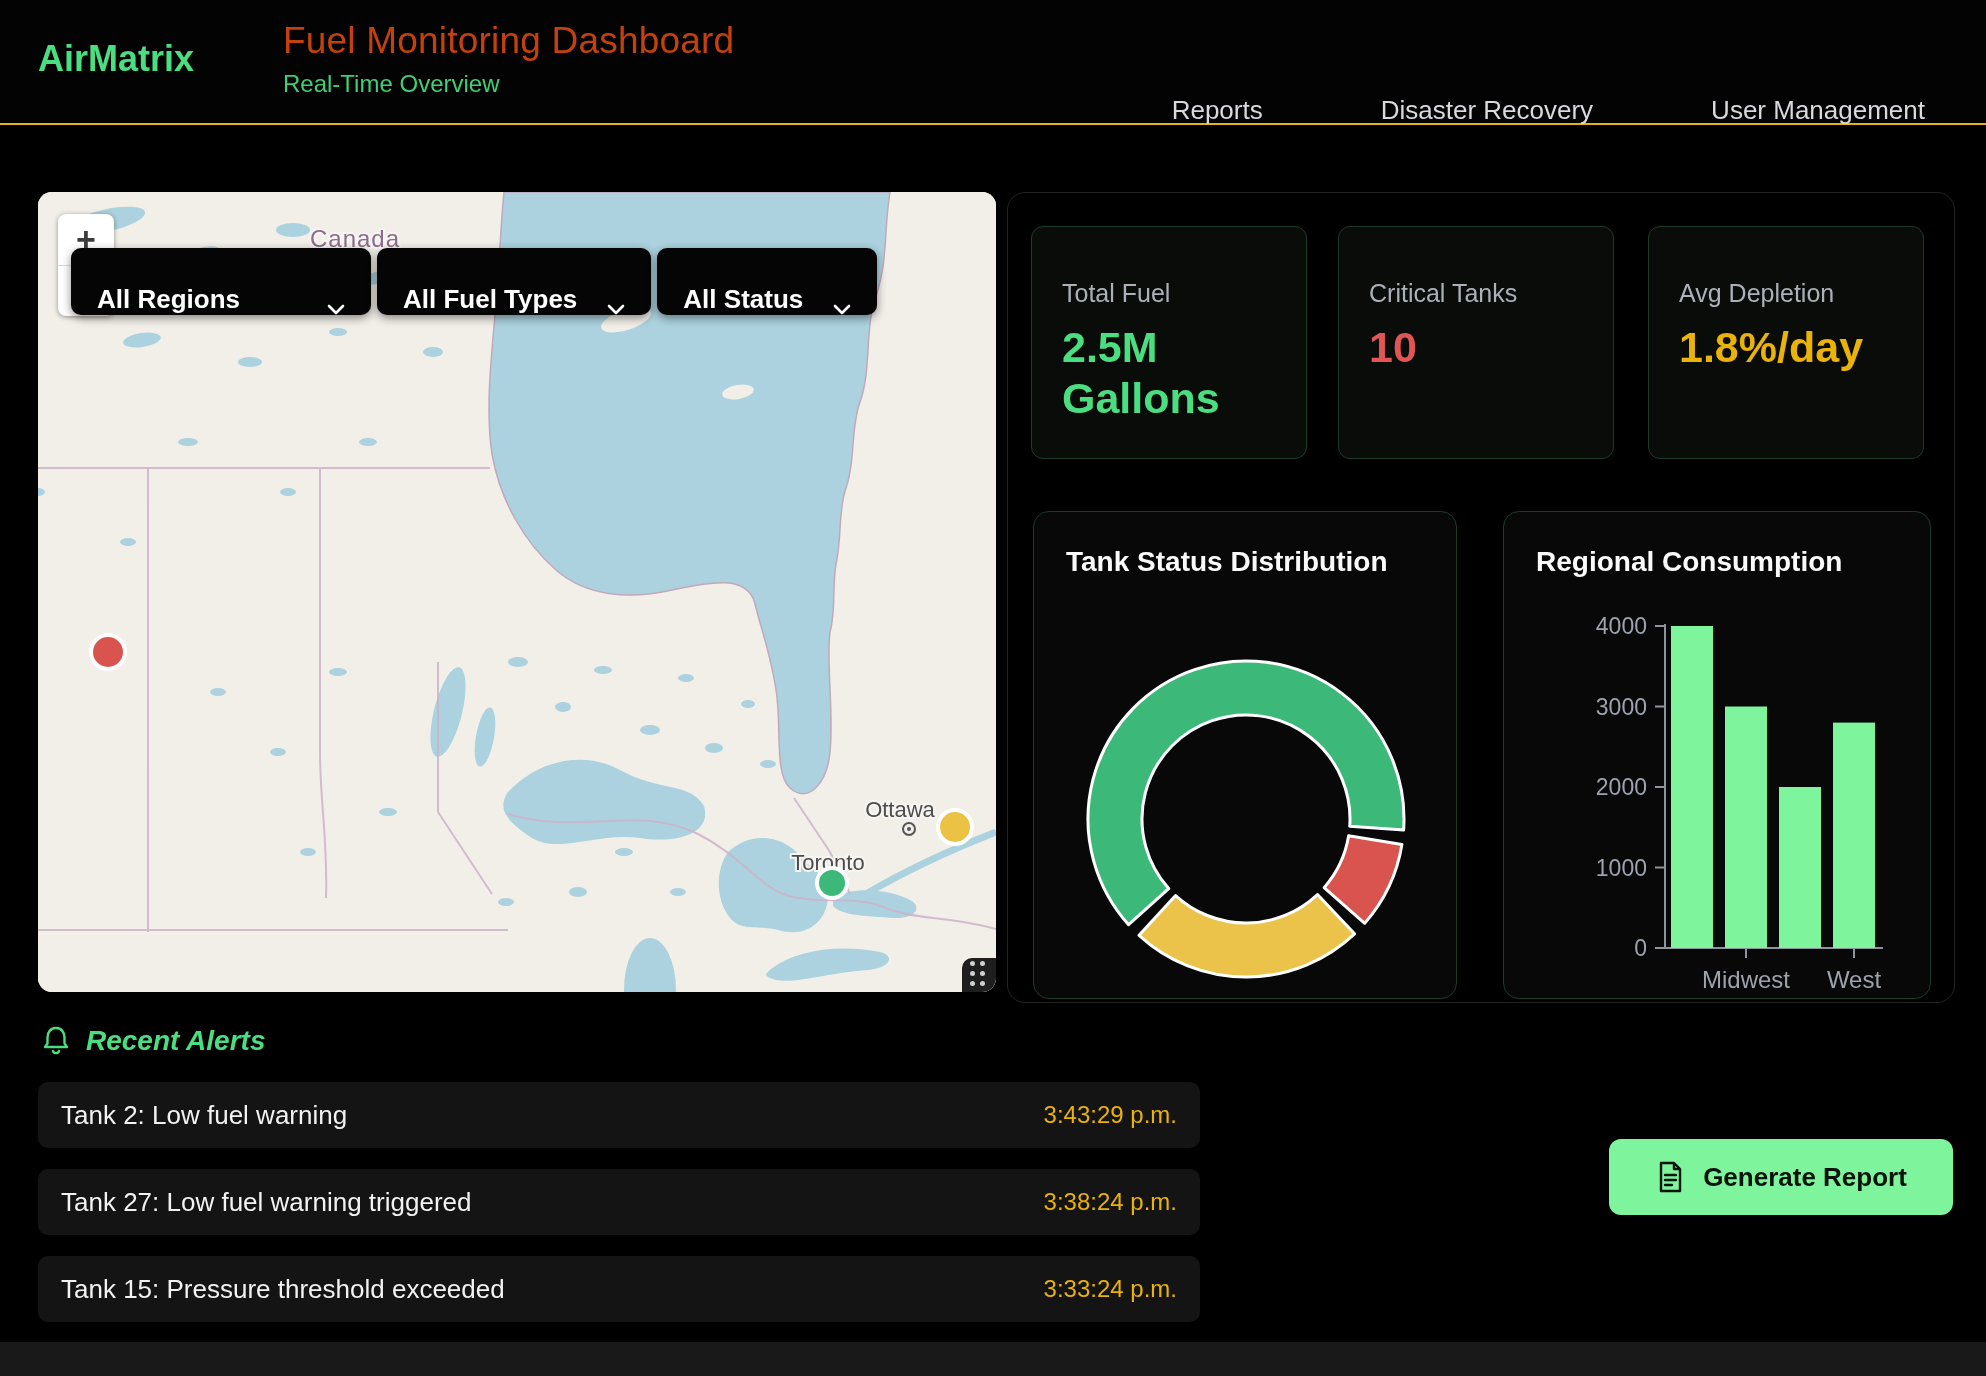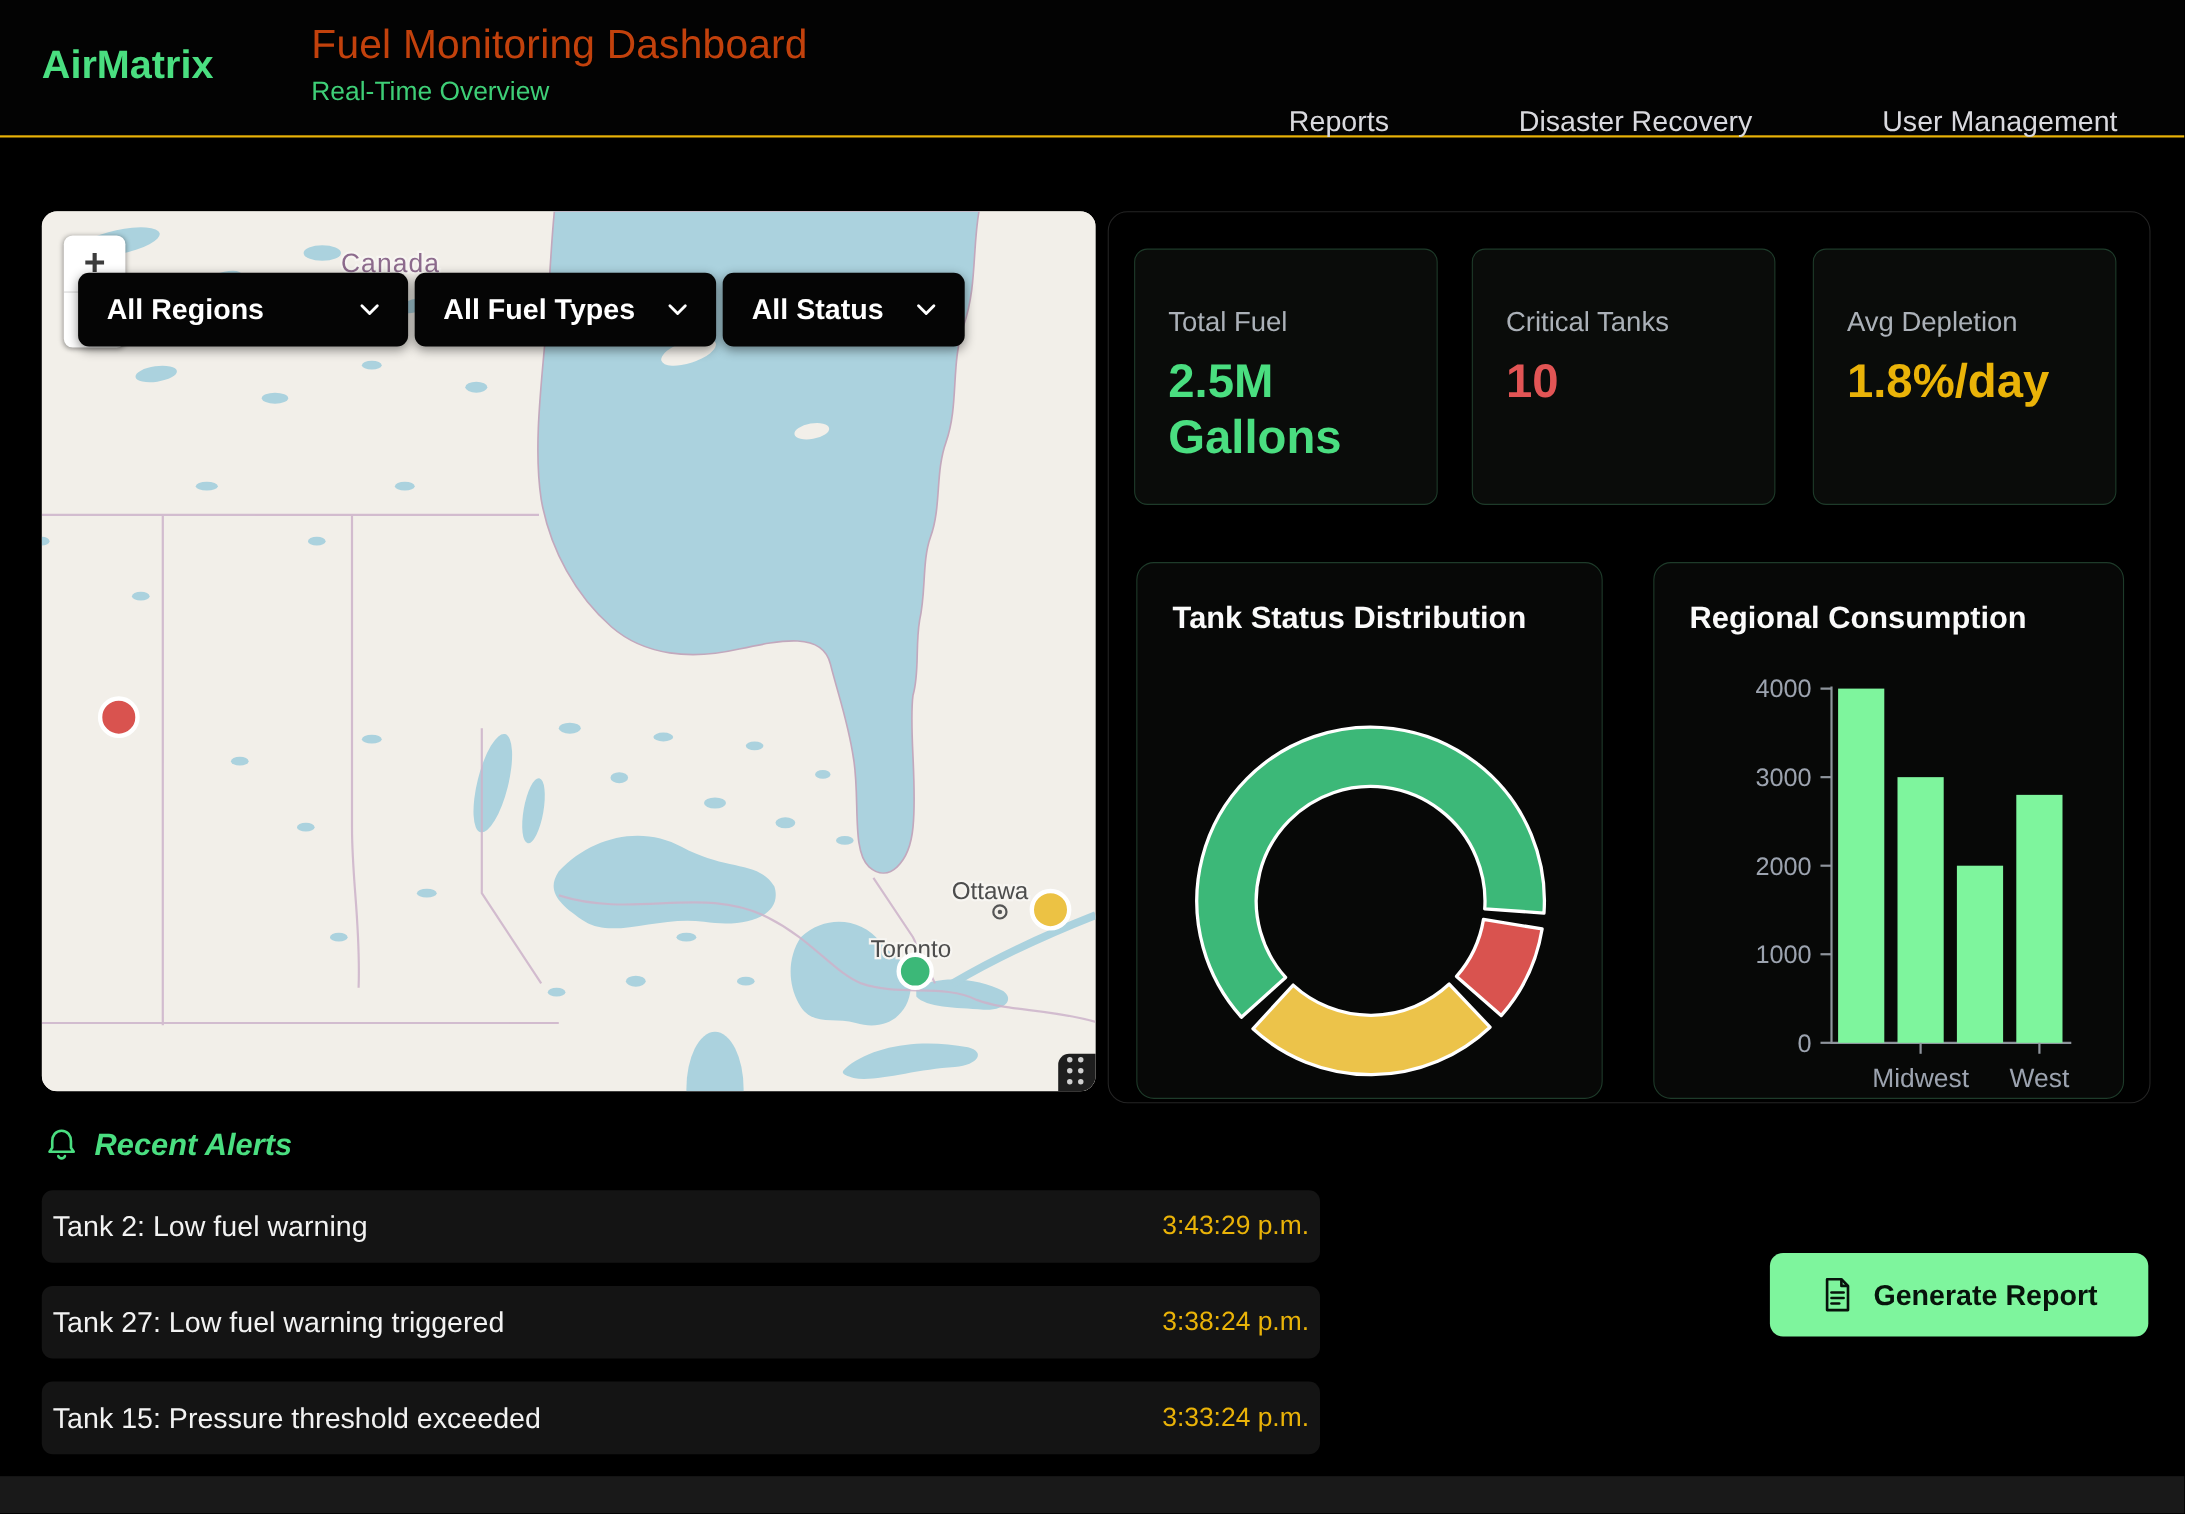--- a/index.html
+++ b/index.html
@@ -20,21 +20,21 @@
   
   .map { position:absolute; left:38px; top:192px; width:958px; height:800px; border-radius:14px;
          overflow:hidden; background:#f2efe9; }
   .map svg.basemap { position:absolute; left:0; top:0; }
   .zoom-ctl { position:absolute; left:20px; top:22px; width:56px; height:102px; background:#fff;
               border-radius:8px; box-shadow:0 1px 5px rgba(0,0,0,.4); overflow:hidden; }
   .zoom-btn { width:56px; height:51px; display:flex; align-items:center; justify-content:center;
               font-size:34px; font-weight:700; color:#3c3c3c; cursor:pointer; }
   .zoom-btn.minus { border-top:1px solid #d8d8d8; }
   .filters { position:absolute; left:33px; top:56px; display:flex; gap:6px; }
-  .filter { height:67px; background:#050505; border-radius:10px; display:flex; align-items:center;
+  .filter { height:67px; background:#050505; border-radius:10px; display:flex; align-items:flex-end;
             padding:0 26px; gap:30px; box-shadow:0 3px 10px rgba(0,0,0,.45); cursor:pointer; }
   .filter-label { font-size:26px; font-weight:600; color:#fff; white-space:nowrap; }
   .filter.f1 { width:300px; justify-content:space-between; }
   .resize-handle { position:absolute; right:-12px; bottom:-12px; width:46px; height:46px; background:#1e1e1e;
                    border-radius:10px; display:flex; align-items:center; justify-content:center; }
   .grip { display:grid; grid-template-columns:repeat(2,6px); grid-auto-rows:6px; gap:4px; margin-right:14px; margin-bottom:14px;}
   .grip span { width:5px; height:5px; border-radius:50%; background:#cfcfcf; }
 
   
   .right-panel { position:absolute; left:1007px; top:192px; width:948px; height:811px;
@@ -49,21 +49,21 @@
   .chart-card.donut { left:25px; width:424px; }
   .chart-card.bars  { left:495px; width:428px; }
   .chart-title { position:absolute; left:32px; top:34px; font-size:28px; font-weight:700; color:#fafafa; white-space:nowrap; }
   .chart-card svg { position:absolute; left:0; top:0; }
 
   
   .alerts-head { position:absolute; left:40px; top:1024px; display:flex; align-items:center; gap:14px; }
   .alerts-title { font-size:28px; font-weight:700; color:#4ade80;font-style:italic; }
   .alert-row { position:absolute; left:38px; width:1162px; height:66px; background:#141414;
                border-radius:10px; display:flex; align-items:center; justify-content:space-between;
-               padding:0 10px; }
+               padding:0 23px; }
   .alert-text { font-size:26px; color:#f2f2f2; }
   .alert-time { font-size:24px; color:#eab308; }
   .btn { position:absolute; top:1139px; height:76px; border-radius:12px; display:flex; align-items:center;
          justify-content:center; gap:18px; cursor:pointer; }
   .btn-ack { left:1236px; width:352px; background:#2c4a36; border:1px solid #35593f; }
   .btn-ack .btn-label { color:#fff; }
   .btn-gen { left:1609px; width:344px; background:#7ef59d; }
   .btn-gen .btn-label { color:#07130b; }
   .btn-label { font-size:26px; font-weight:700; }
   .bottom-strip { position:absolute; left:0; top:1342px; width:1986px; height:34px; background:#191919; }

